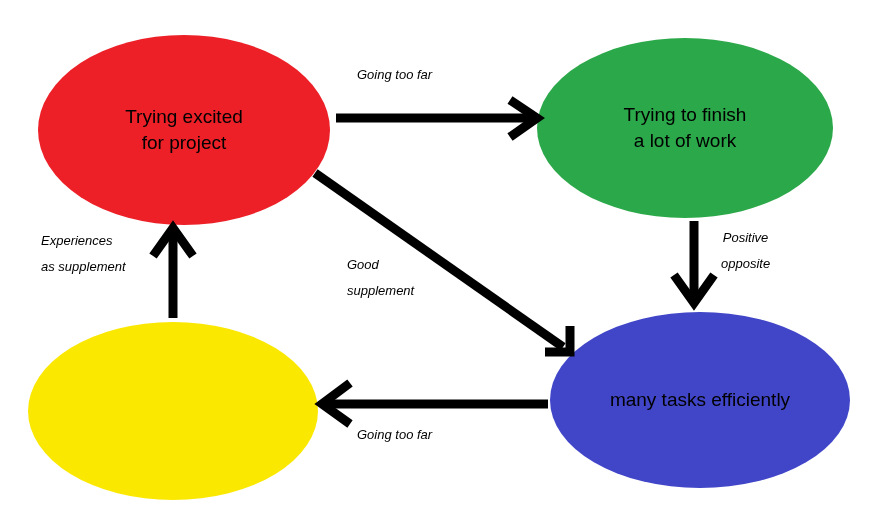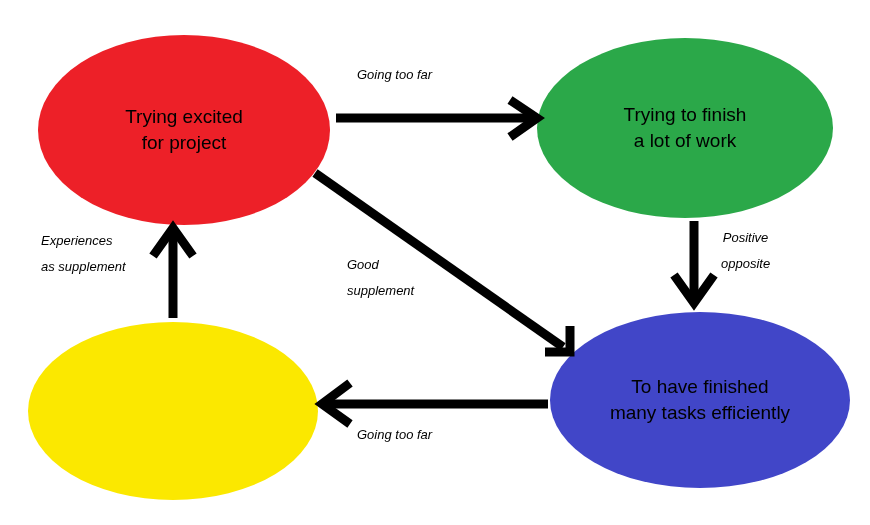--- a/index.html
+++ b/index.html
@@ -89,21 +89,20 @@
     <span>for project</span>
   </div>
 
   <div class="node-label" style="left:537px; top:38px; width:296px; height:180px;">
     <span>Trying to finish</span>
     <span>a lot of work</span>
   </div>
 
 
   <div class="node-label" style="left:550px; top:312px; width:300px; height:176px;">
-    <span>To have finished</span>
     <span>many tasks efficiently</span>
   </div>
 
   <div class="edge-label" style="left:357px; top:62px;">
     <div>Going too far</div>
   </div>
 
   <div class="edge-label" style="left:721px; top:225px;text-align:center;">
     <div>Positive</div>
     <div>opposite</div>

